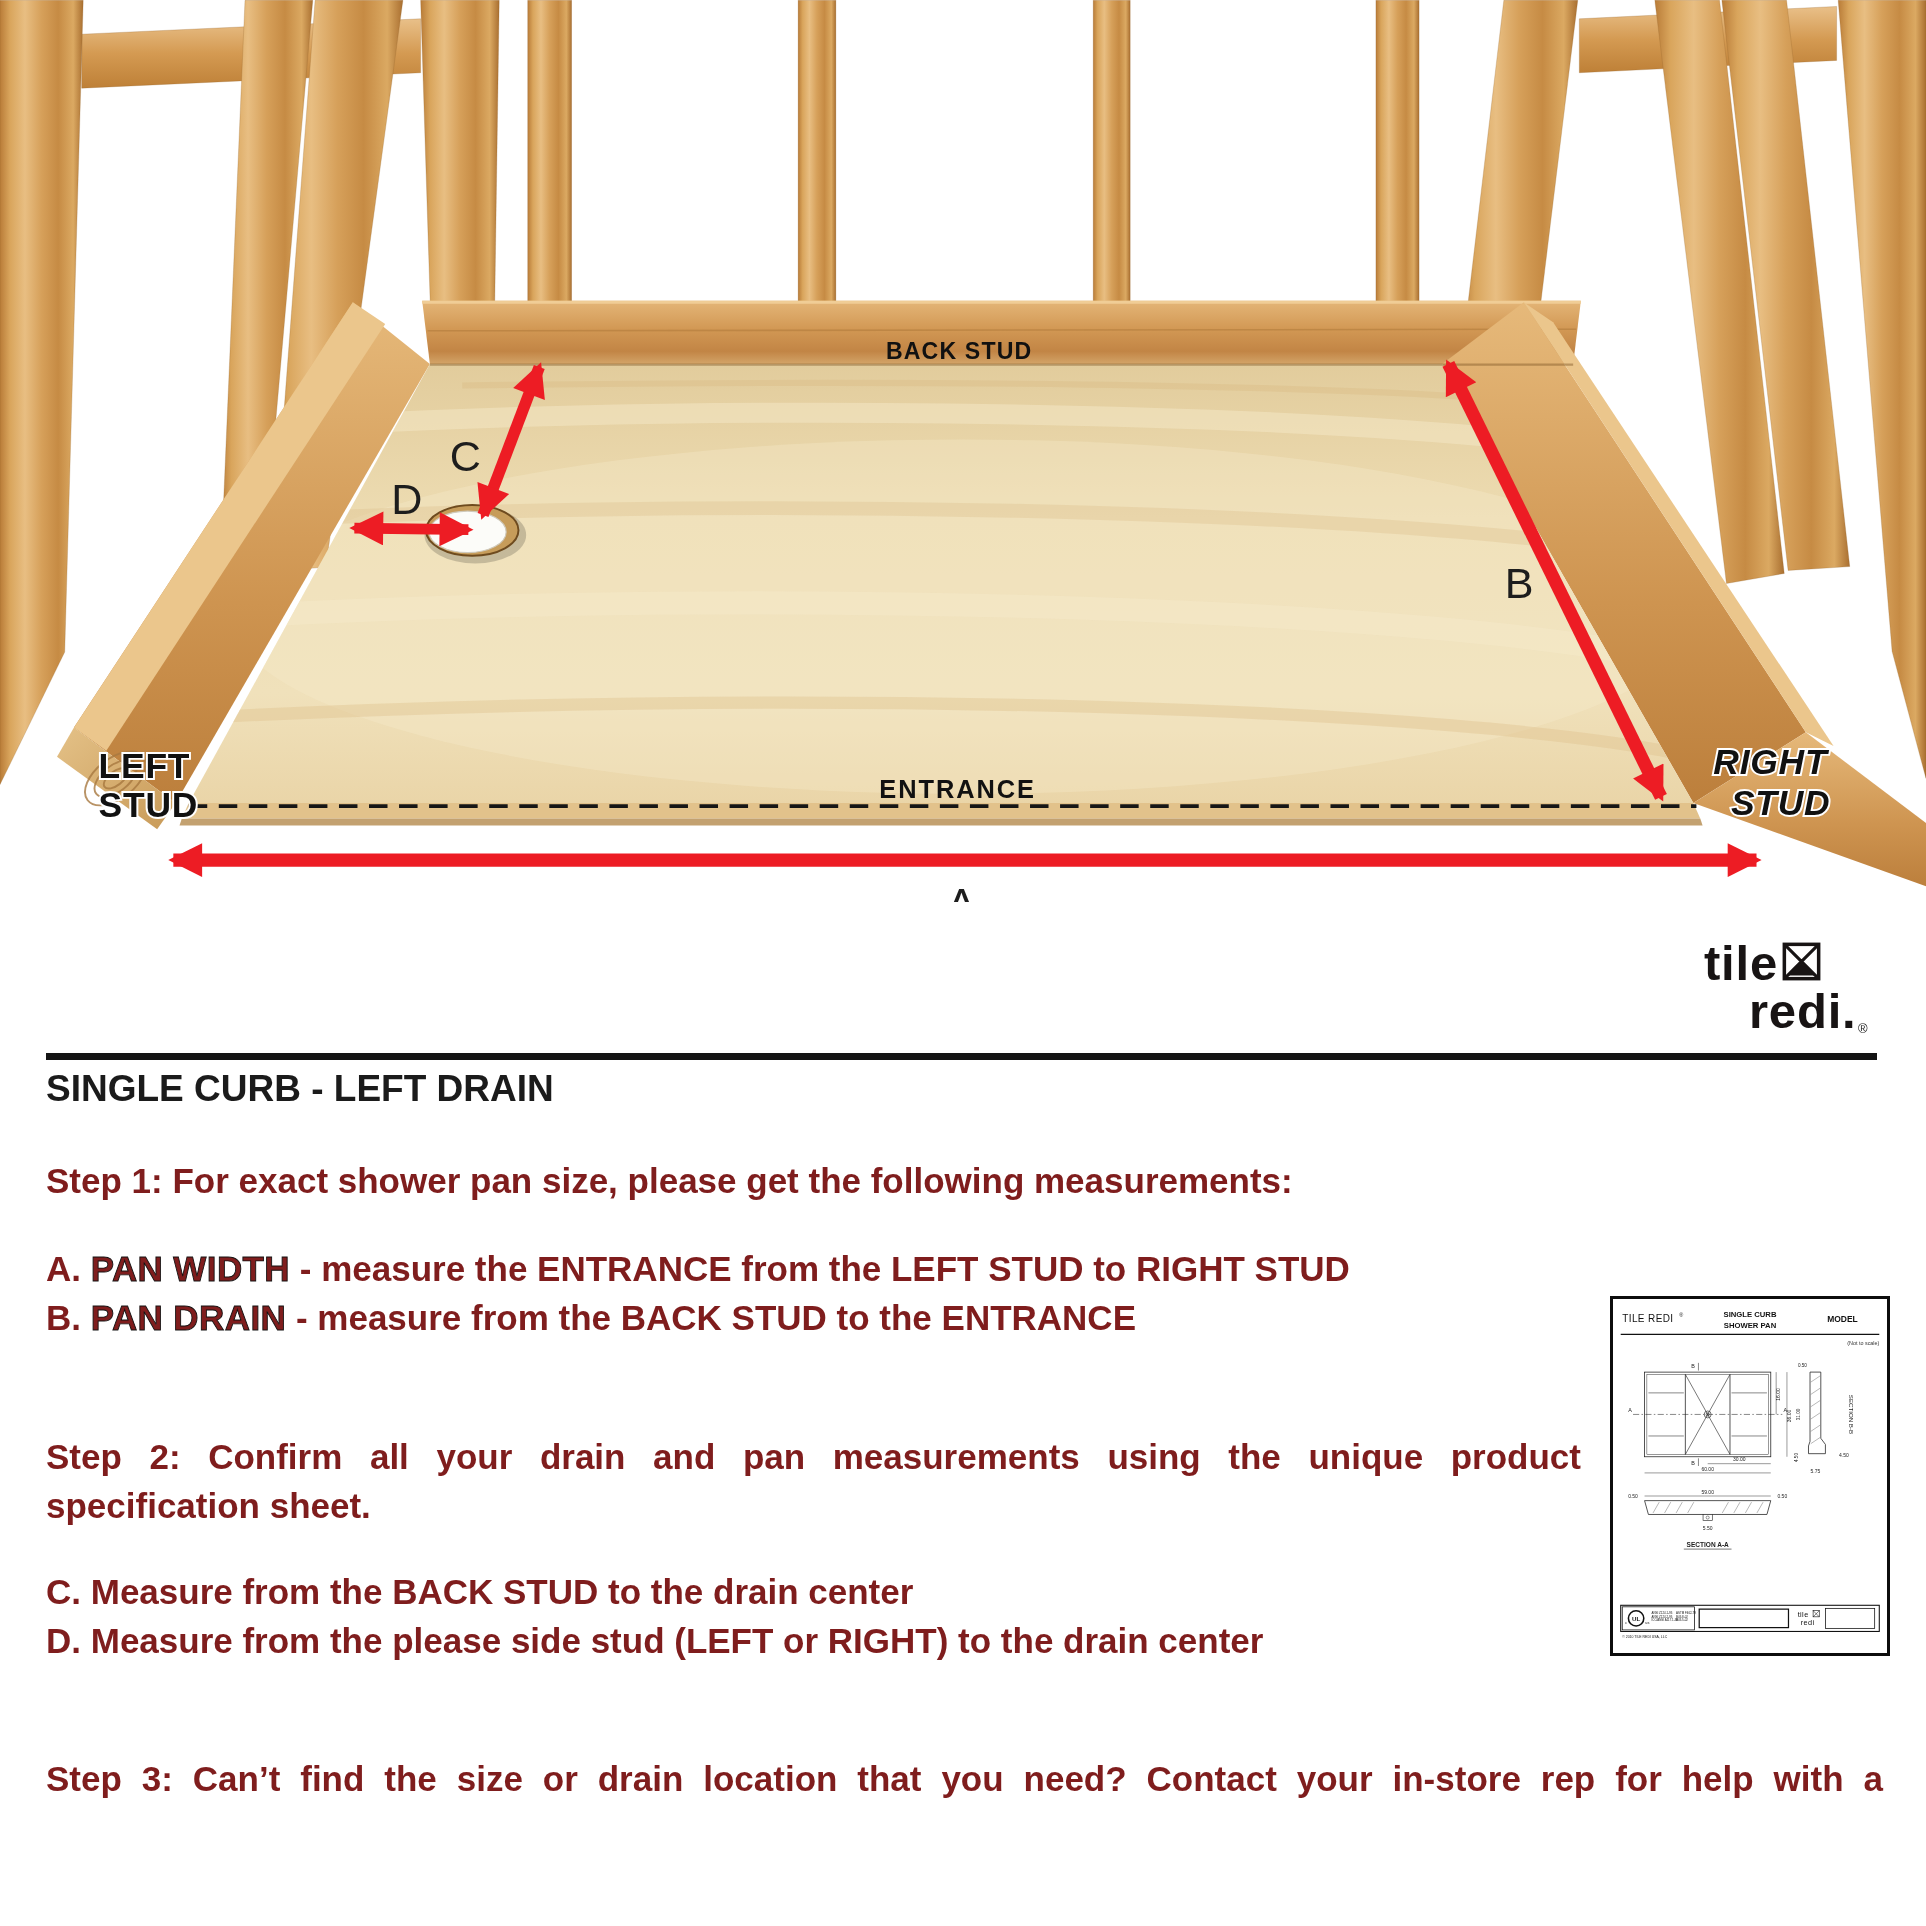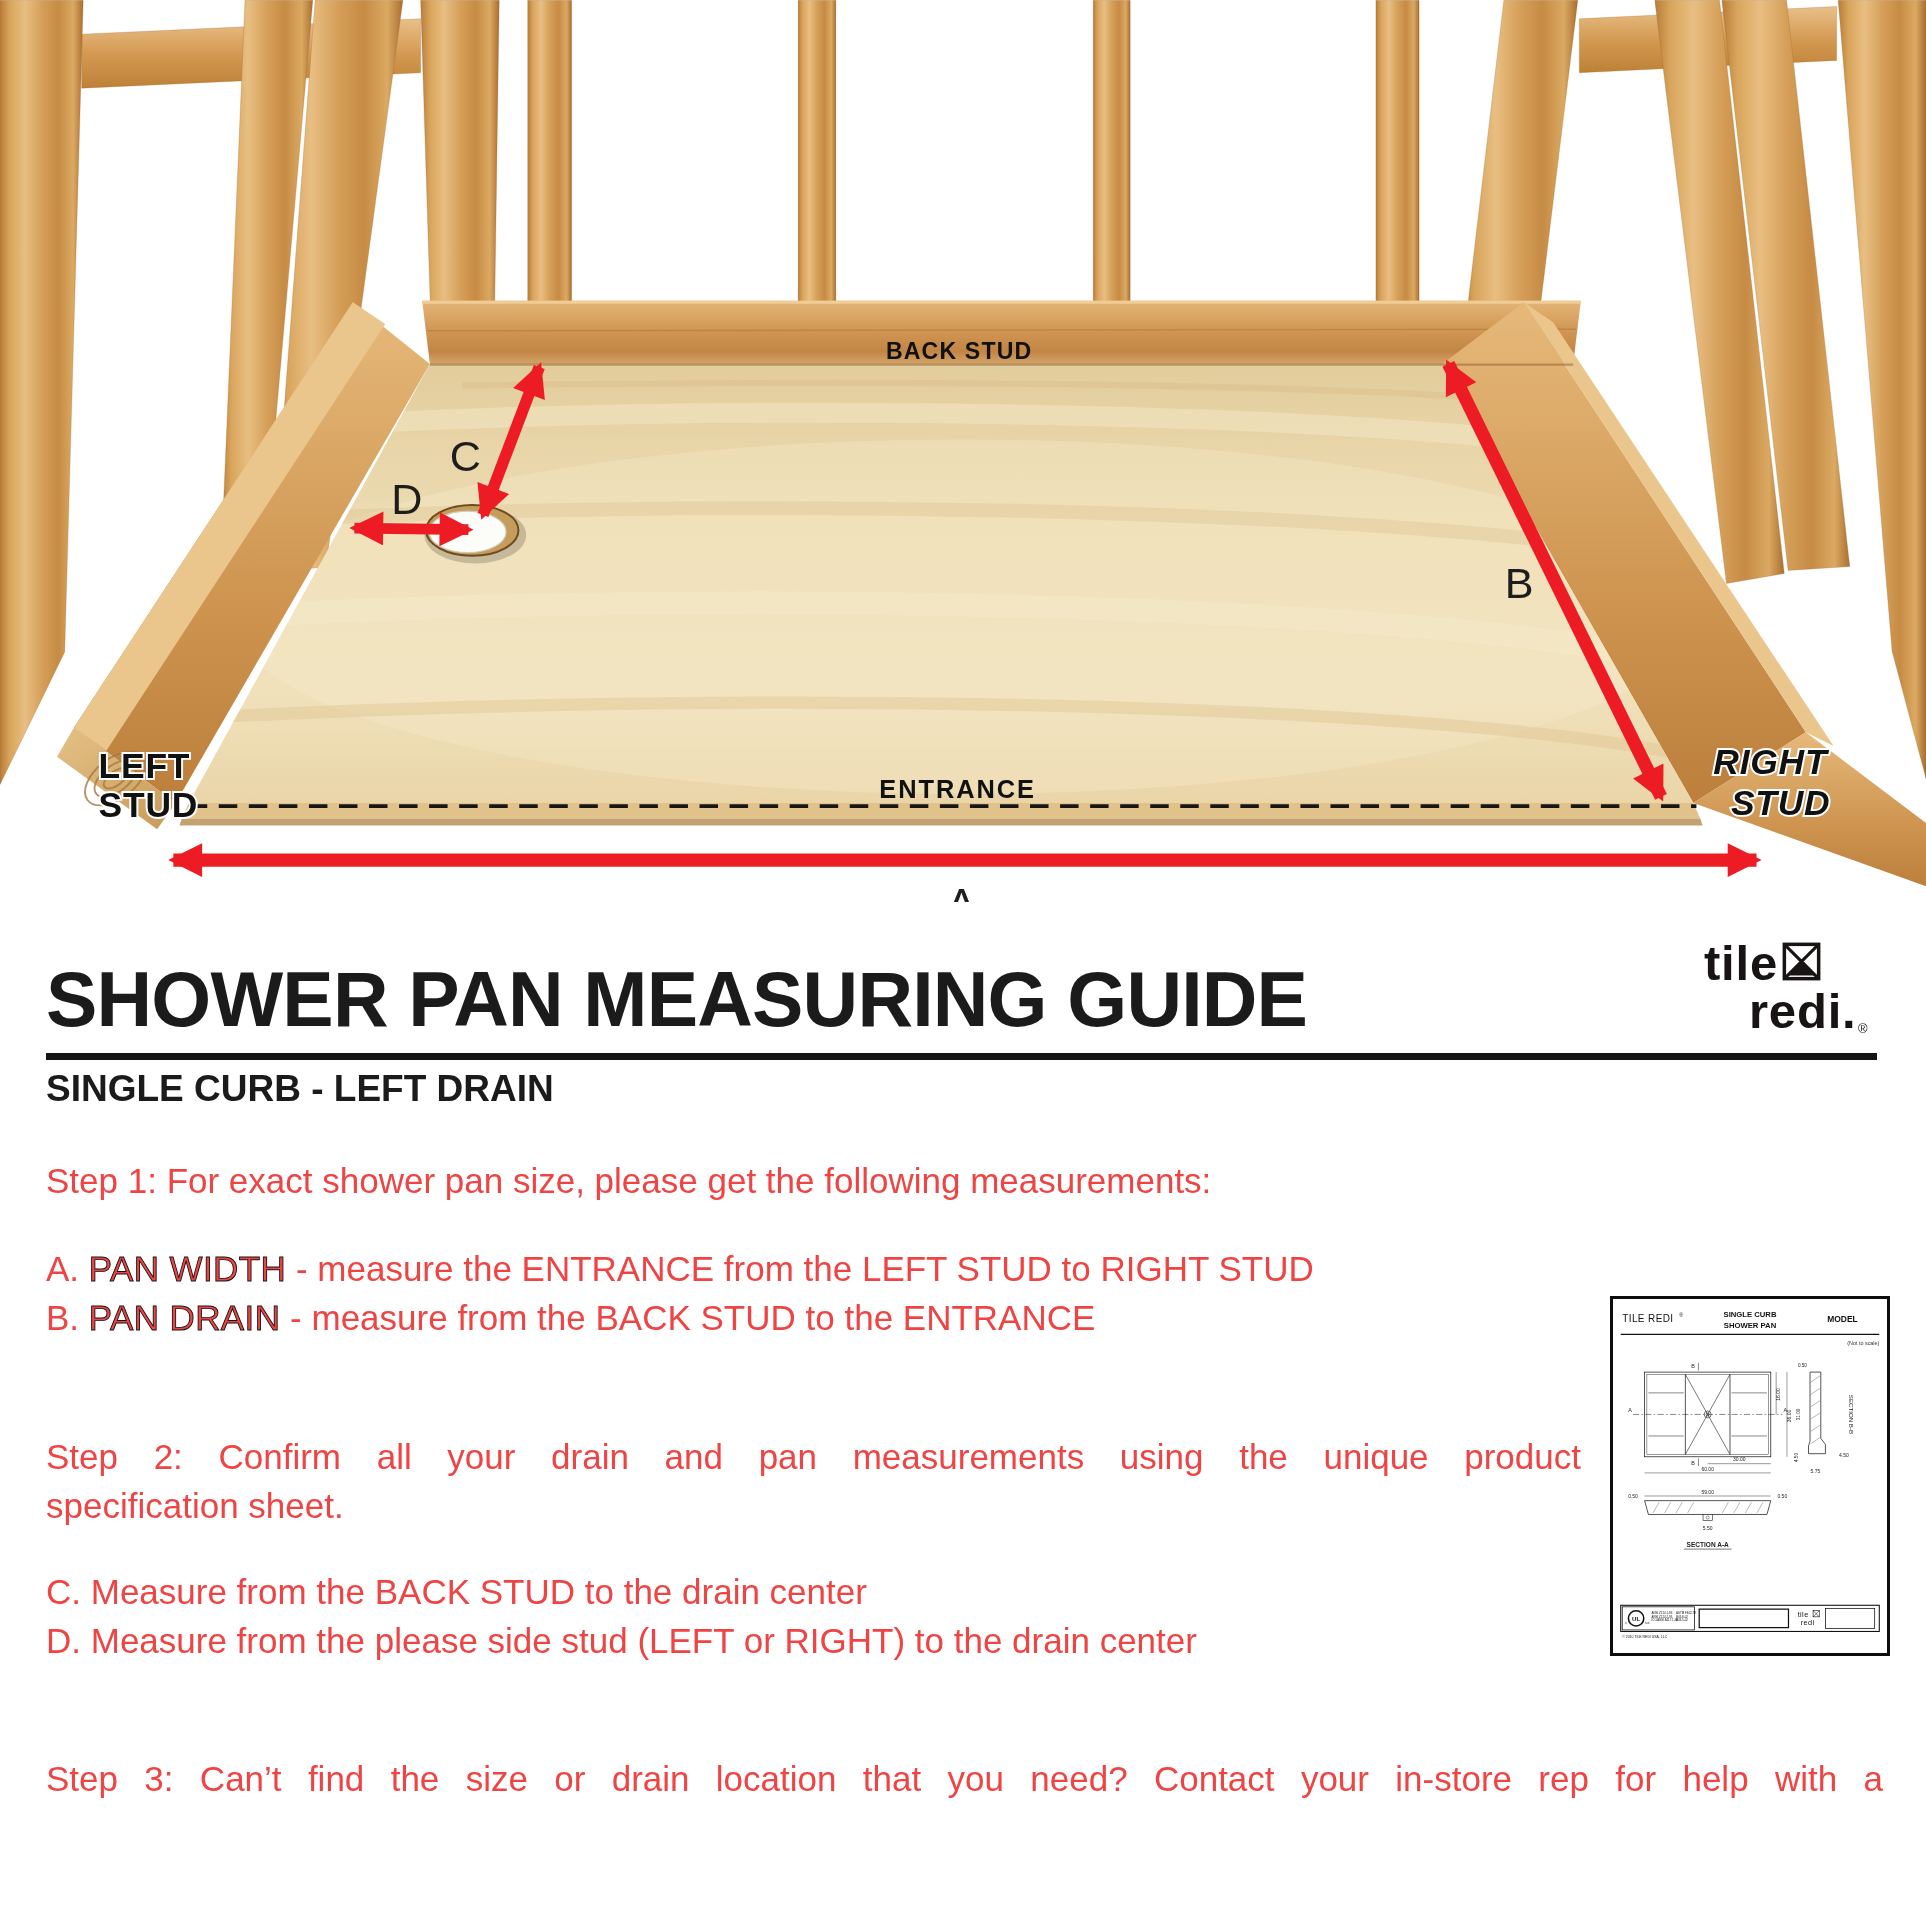--- a/index.html
+++ b/index.html
@@ -14,21 +14,21 @@
   .subtitle{left:46px;top:1070px;font-size:37px;line-height:37px;font-weight:700;letter-spacing:0px;white-space:nowrap;}
 
   
   .logo{left:1704px;top:942px;width:185px;}
   .logo .row1{display:flex;align-items:flex-start;gap:3.9px;}
   .logo .word{font-size:49px;line-height:43px;font-weight:700;letter-spacing:0.8px;color:#181414;}
   .logo .row2{margin-left:45px;margin-top:5px;white-space:nowrap;}
   .logo .reg{font-size:13px;vertical-align:-4.6px;margin-left:1.5px;}
 
   
-  .body{font-size:35px;line-height:49px;font-weight:400;color:#ef4444;white-space:nowrap;}
+  .body{font-size:35px;line-height:49px;font-weight:700;color:#7f1d1d;white-space:nowrap;}
   .para{white-space:normal;}
   .jline{text-align:justify;text-align-last:justify;white-space:normal;}
   .t-step1{left:46px;top:1156px;}
   .t-a{left:46px;top:1244px;}
   .t-b{left:46px;top:1293px;}
   .t-step2{left:46px;top:1432px;width:1535px;}
   .t-c{left:46px;top:1567px;}
   .t-d{left:46px;top:1616px;}
   .t-step3{left:46px;top:1754px;width:1837px;}
   .heavy{-webkit-text-stroke:0.9px #111;letter-spacing:0.4px;text-align:right;}
@@ -161,21 +161,20 @@
       <line x1="460" y1="685" x2="608" y2="687" stroke-width="14" marker-start="url(#ah)" marker-end="url(#ah)"></line>
     </g>
     <g fill="#1d1d1d" font-weight="400">
       <text x="1248" y="1194" font-size="58" text-anchor="middle">A</text>
       <text x="1972" y="776" font-size="56" text-anchor="middle">B</text>
       <text x="604" y="611" font-size="56" text-anchor="middle">C</text>
       <text x="528" y="667" font-size="56" text-anchor="middle">D</text>
     </g>
   </svg>
 
-  <div class="abs title">SHOWER PAN MEASURING GUIDE</div>
 
   <div class="abs logo">
     <div class="row1">
       <span class="word">tile</span>
       <svg width="39" height="39" viewBox="0 0 50 50">
         <rect x="3" y="3" width="44" height="44" fill="#fff" stroke="#181414" stroke-width="4.5"></rect>
         <path d="M5,5 L45,45 M45,5 L5,45" stroke="#181414" stroke-width="4"></path>
         <path d="M7,43 L25,27 L43,43 Z" fill="#181414"></path>
       </svg>
     </div>

